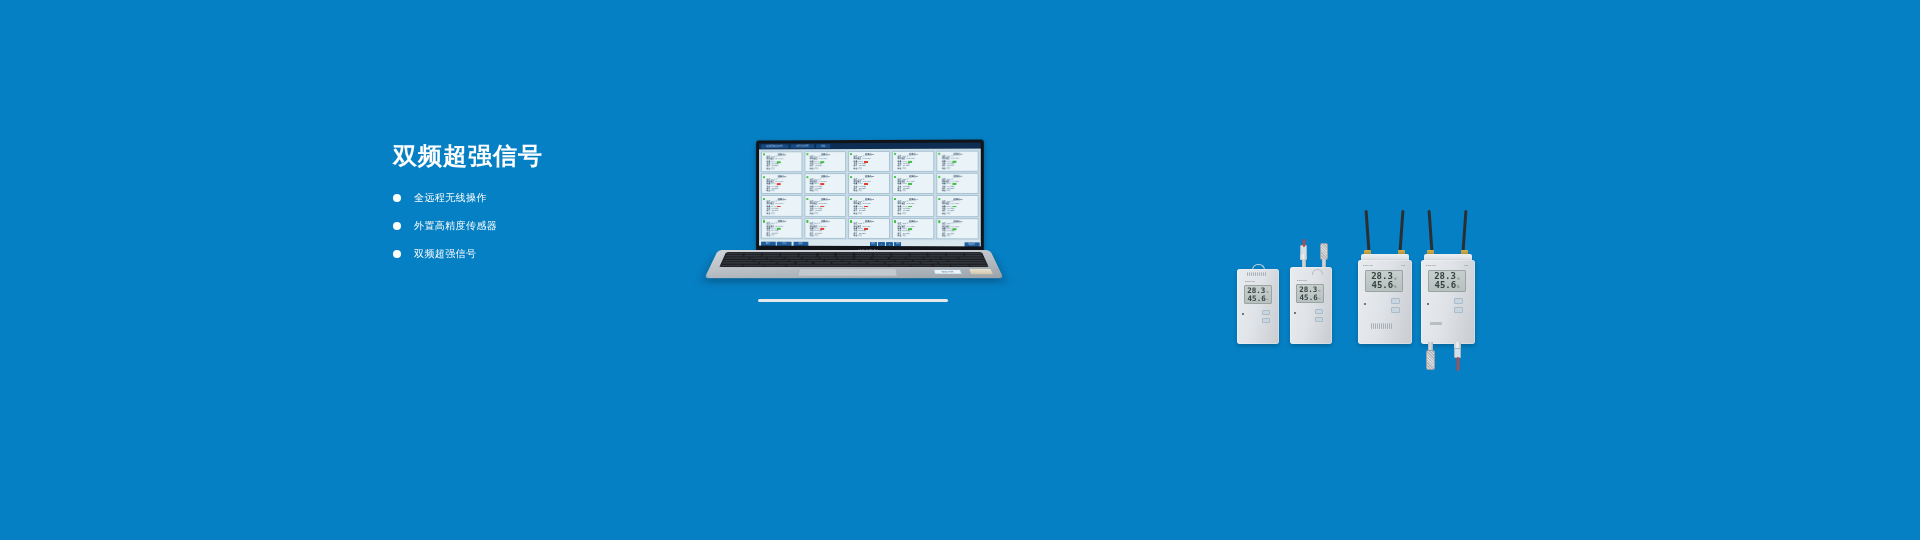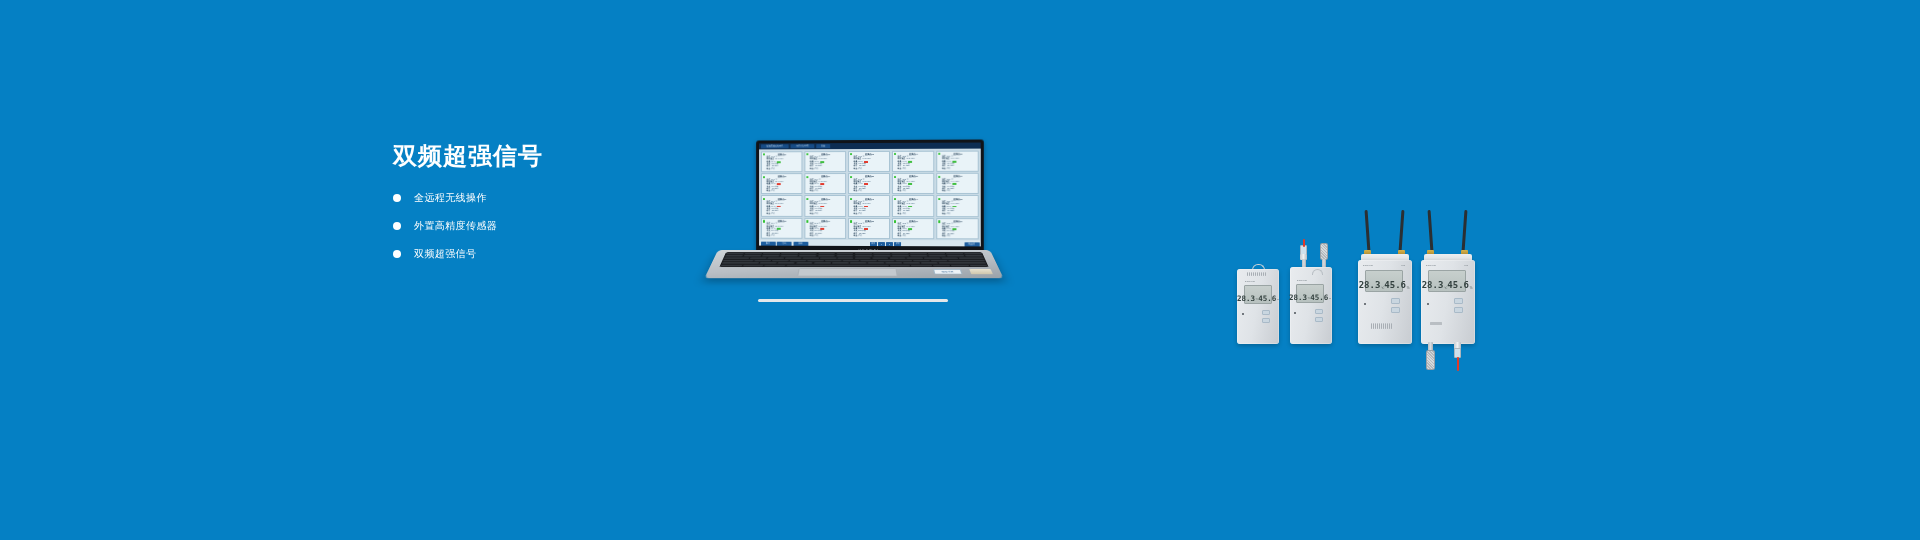--- a/index.html
+++ b/index.html
@@ -147,22 +147,23 @@
   .dev-body {
     background:linear-gradient(100deg,#e9ecef 0%,#dfe3e7 48%,#c8ccd1 100%);
     border-radius:3px;
     box-shadow:0 2px 4px rgba(0,0,0,.22), inset 0 0 0 .5px rgba(255,255,255,.5);
     position:relative;
   }
   .lcd {
     position:absolute;
     background:linear-gradient(180deg,#c7cfcd,#b7c1bf);
     border:.8px solid #9aa4a4; border-radius:1px;
-    display:flex; flex-direction:row; justify-content:center;
+    display:flex; flex-direction:column; justify-content:center;
     padding:1px 4px;
+    align-items:center;
   }
   .lcd-line { display:flex; align-items:flex-end; justify-content:flex-end; gap:.6px; line-height:.95; }
   .lcd-num {
     font-family:"DejaVu Sans Mono","Liberation Mono",monospace;
     color:#33413f; font-weight:bold;
   }
   .lcd-unit { font-size:2.4px; color:#4b5a58; padding-bottom:.4px; }
   .dev-brand {
     position:absolute; font-size:2.3px; color:#7d858c; letter-spacing:.35px;
     font-weight:bold;

